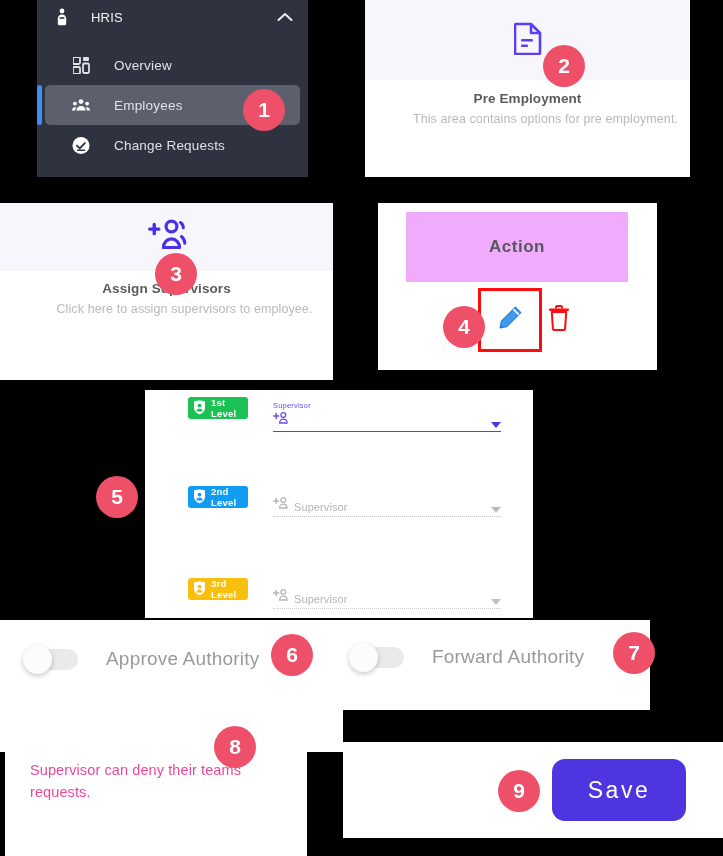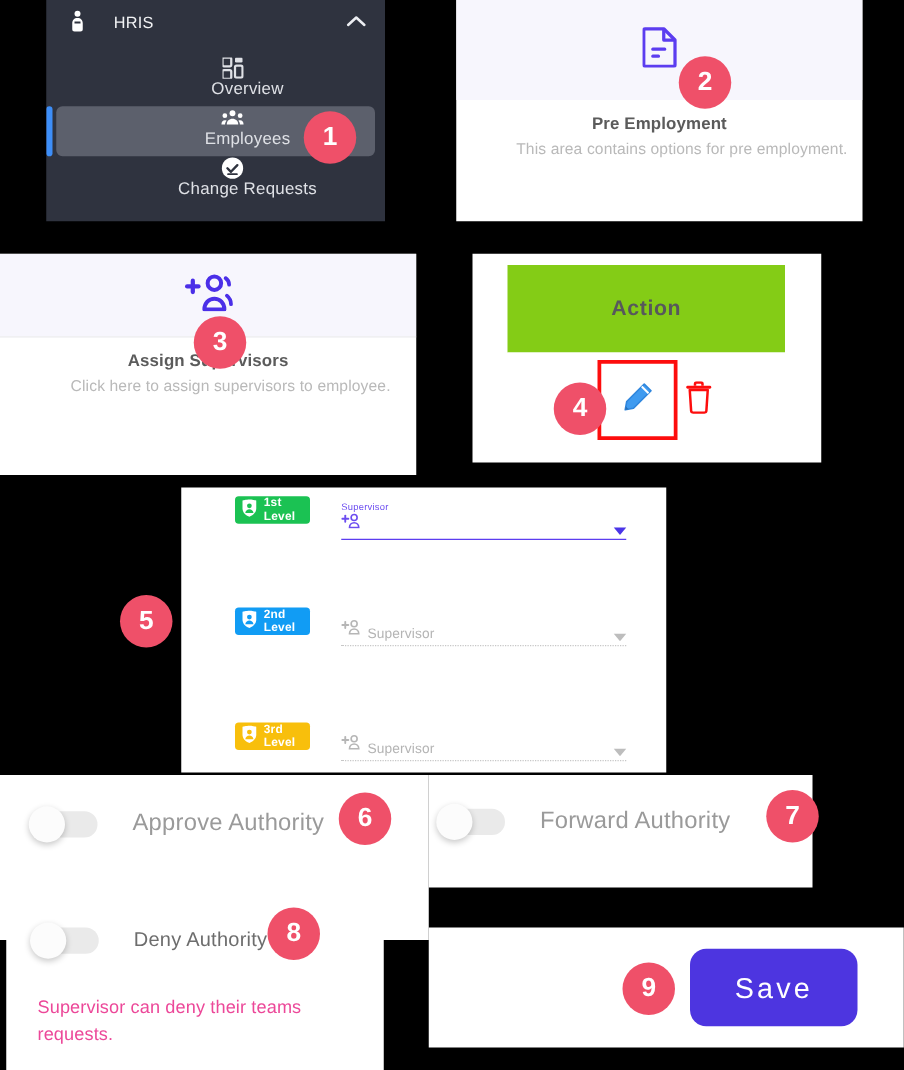--- a/index.html
+++ b/index.html
@@ -23,21 +23,21 @@
     display:flex;align-items:center;justify-content:center;
     z-index:40;
     font-family:"Liberation Sans", sans-serif;
   }
 
   
   #panel-sidebar{left:37px;top:0;width:271px;height:177px;background:#2f333f;}
   .side-head{display:flex;align-items:center;height:34px;padding:0 14px 0 16px;color:#f2f3f5;}
   .side-head .ttl{font-size:13px;margin-left:20px;letter-spacing:.2px;}
   .side-head .chev{margin-left:auto;}
-  .side-row{display:flex;align-items:center;height:40px;margin:0 8px;border-radius:5px;padding-left:27px;color:#dfe1e6;position:relative;flex-direction:column;}
+  .side-row{display:flex;align-items:center;height:40px;margin:0 8px;border-radius:5px;padding-left:27px;color:#dfe1e6;position:relative;}
   .side-row .lbl{font-size:13.5px;margin-left:24px;letter-spacing:.2px;}
   .side-row.active{background:#5c606c;}
   .side-row.active:before{
     content:"";position:absolute;left:-8px;top:0;bottom:0;width:5px;
     background:#3d8ef8;border-radius:3px;
   }
   .side-gap{height:11px;}
   .ico{display:inline-flex;align-items:center;justify-content:center;width:18px;height:18px;flex:none;}
 
   
@@ -45,21 +45,21 @@
   #panel-assign{left:0;top:203px;width:333px;height:177px;}
   .card-icon-zone{background:#f7f6fd;display:flex;align-items:center;justify-content:center;}
   .card-body{text-align:center;padding-top:11px;}
   .card-title{font-size:13.5px;font-weight:700;color:#5b5b5b;letter-spacing:.1px;}
   .card-sub{font-size:12.5px;color:#b9b9b9;margin-top:6px;letter-spacing:.1px;padding-left:36px;}
 
   
   #panel-action{left:378px;top:203px;width:279px;height:167px;}
   .act-head{
     position:absolute;left:28px;top:9px;width:222px;height:70px;
-    background:#84cc16;display:flex;align-items:center;justify-content:center;
+    background:#f0abfc;display:flex;align-items:center;justify-content:center;
     font-size:17px;font-weight:700;color:#57585c;letter-spacing:.5px;
   }
   .act-cell{position:absolute;left:28px;top:79px;width:222px;height:78px;background:#fff;}
   .act-icons{position:absolute;left:72px;top:6px;display:flex;align-items:center;gap:6px;}
   .edit-box{width:58px;height:58px;border:3px solid #fd0d0d;display:flex;align-items:center;justify-content:center;background:#fff;}
 
   
   #panel-levels{left:145px;top:390px;width:388px;height:228px;}
   .lvl-chip{
     position:absolute;left:43px;width:55px;height:22px;border-radius:3px;
@@ -327,26 +327,20 @@
   <div class="tog-row" style="padding:26px 0 0 8px;">
     <span class="switch">
         <span class="knob"></span>
       </span>
     <span class="tog-label">Forward Authority</span>
   </div>
 </div>
 <div class="badge" style="left:613px;top:632px;">7</div>
 
 <div class="panel" id="panel-deny">
-  <div class="tog-row" style="padding:15px 0 0 21px;">
-    <span class="switch">
-        <span class="knob"></span>
-      </span>
-    <span class="tog-label dark">Deny Authority</span>
-  </div>
   <div class="deny-desc" style="padding:32px 30px 0 25px;">Supervisor can deny their teams requests.</div>
 </div>
 <div class="badge" style="left:214px;top:726px;">8</div>
 
 <div class="panel" id="panel-save">
   <button class="save-btn">Save</button>
 </div>
 <div class="badge" style="left:498px;top:770px;">9</div>
 
 </body></html>

